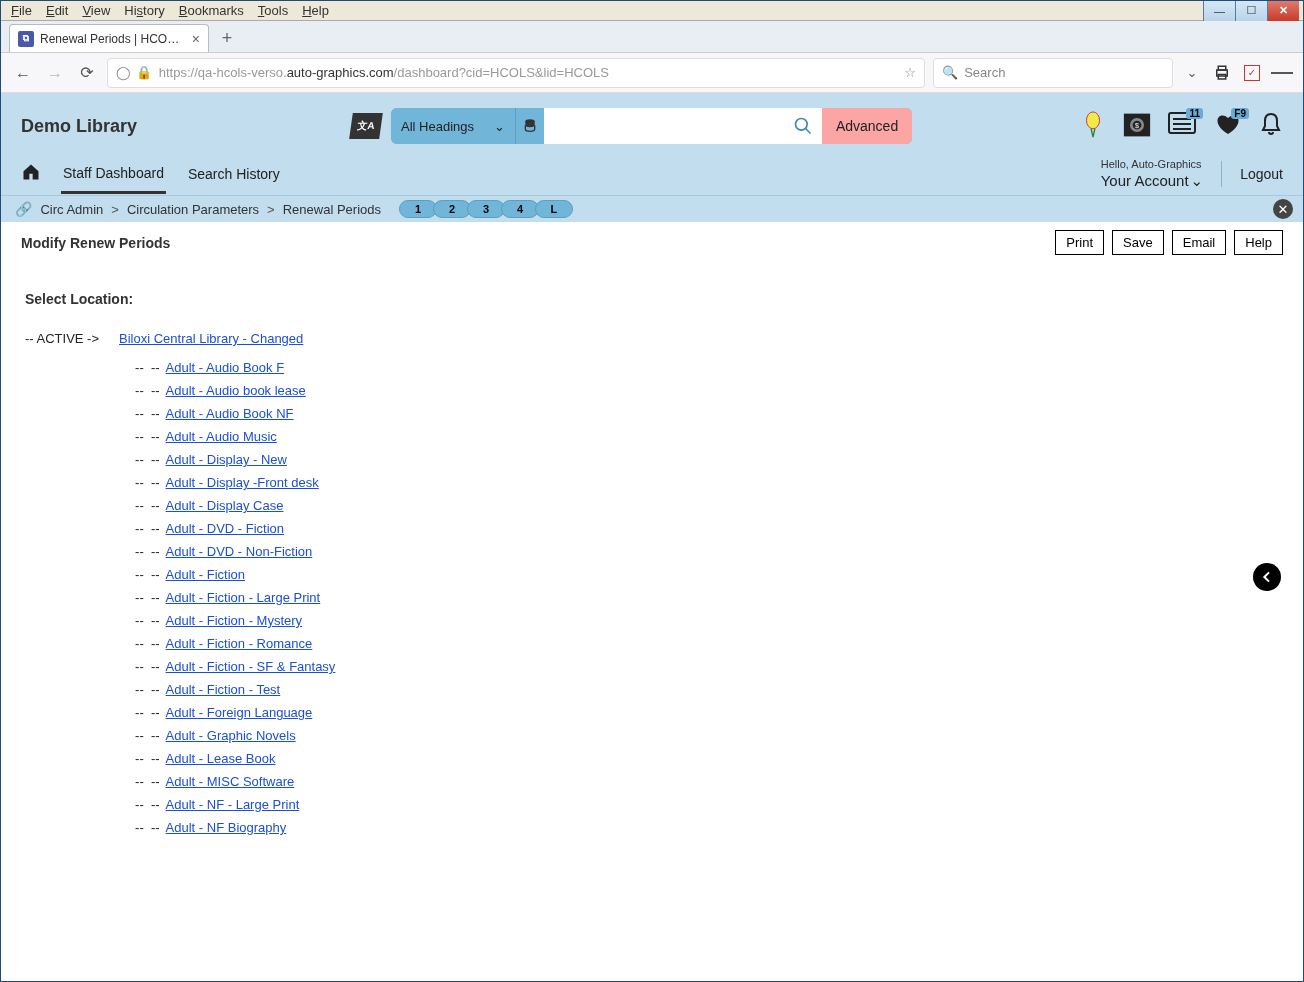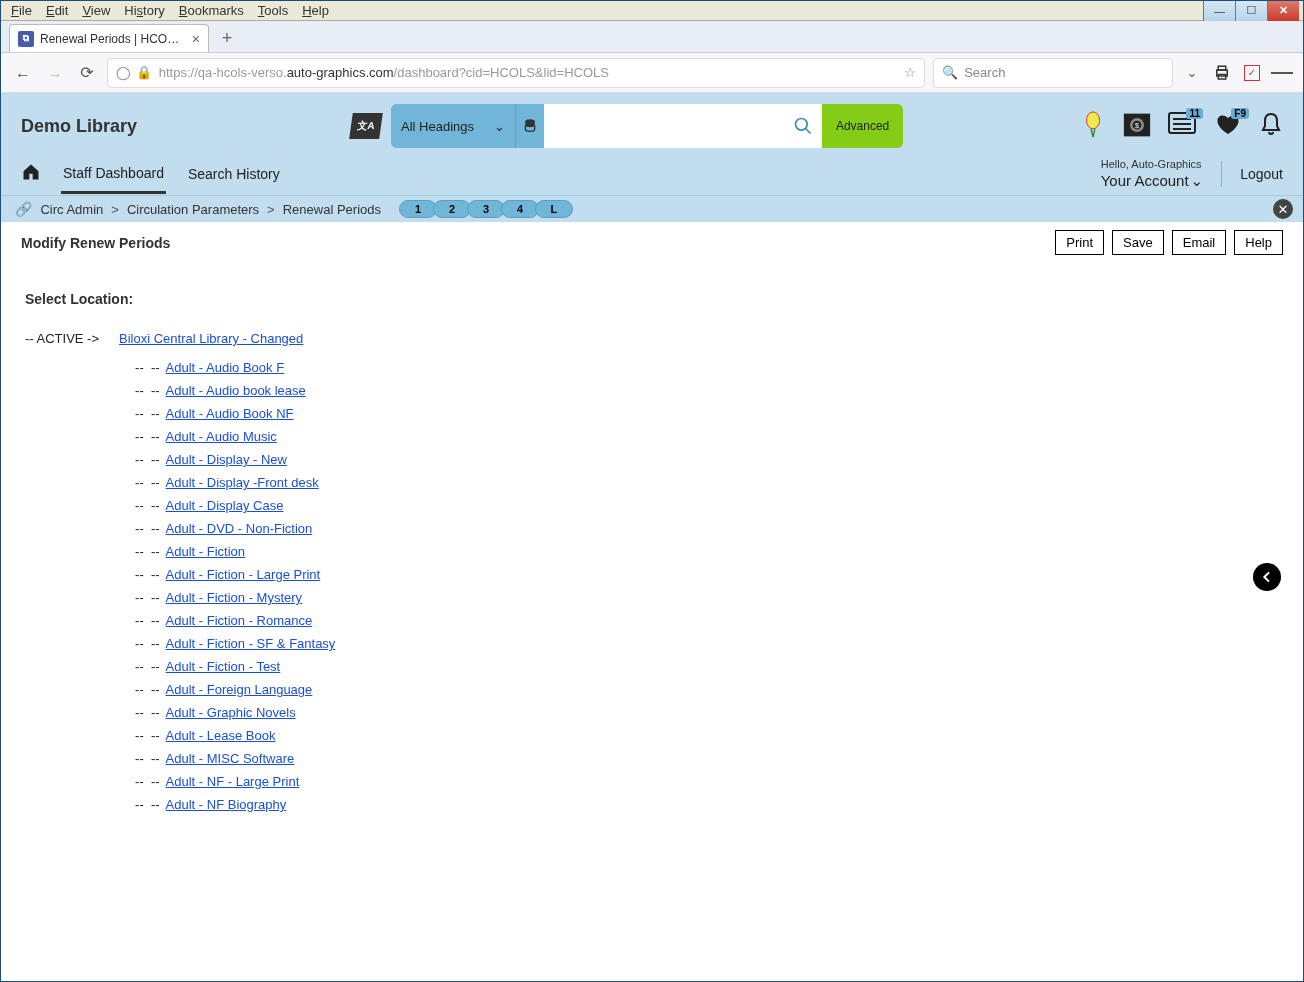--- a/index.html
+++ b/index.html
@@ -33,26 +33,26 @@
 .searchbox { width:240px; height:30px; border:1px solid #ddd; border-radius:4px; background:#fff; display:flex; align-items:center; padding:0 8px; gap:6px; color:#888;}
 .toolbar-icon { width:22px; height:22px; display:flex; align-items:center; justify-content:center; color:#555; cursor:pointer;}
 .square-icon { border:1px solid #c33; width:16px; height:16px; display:flex; align-items:center; justify-content:center; font-size:10px; color:#c33;}
 .hamburger span{ display:block; width:16px; height:2px; background:#555; margin:2px 0;}
 
 
 .app-header { background:#c1ddee; padding:6px 20px 0; }
 .header-row1 { display:flex; align-items:center; height:54px; gap:10px;}
 .lib-name { font-size:18px; font-weight:600; color:#333; flex:0 0 320px;}
 .lang-icon { width:30px; height:26px; background:#333; color:#fff; display:flex; align-items:center; justify-content:center; font-size:10px; font-weight:bold; transform:skewX(-8deg); cursor:pointer;}
-.search-widget { display:flex; align-items:flex-start; background:#71b6d8; border-radius:6px; height:44px; overflow:hidden;}
+.search-widget { display:flex; align-items:flex-start; background:#71b6d8; border-radius:6px; height:36px; overflow:hidden;}
 .headings-dd { background:#71b6d8; color:#222; padding:0 10px; height:100%; display:flex; align-items:center; gap:20px; font-size:13px; cursor:pointer; border-right:1px solid #5aa0c5;}
 .db-icon { width:28px; height:100%; display:flex; align-items:center; justify-content:center; background:#71b6d8; color:#333; font-size:14px; cursor:pointer;}
 .search-input { background:#fff; width:240px; height:100%; border:none; padding:0 8px; font-size:13px;}
 .search-btn { width:38px; height:100%; display:flex; align-items:center; justify-content:center; color:#3c8ab3; background:#fff; cursor:pointer; font-size:18px;}
-.adv-btn { background:#84cc16; color:#222; height:100%; padding:0 14px; display:flex; align-items:center; cursor:pointer; font-size:12px;}
+.adv-btn { background:#fca5a5; color:#222; height:100%; padding:0 14px; display:flex; align-items:center; cursor:pointer; font-size:14px;}
 .header-right-icons { margin-left:auto; display:flex; align-items:center; gap:16px;}
 .balloon-icon svg, .scan-icon svg { width:28px; height:28px; }
 .badge-icon { position:relative; display:flex; align-items:flex-start; justify-content:center; width:30px; height:28px;}
 .badge-icon .badge { position:absolute; top:-4px; right:-6px; background:#6aadd4; color:#000; font-size:10px; padding:0 3px; border-radius:3px; font-weight:bold;}
 .bell-icon svg { width:24px; height:26px;}
 
 .header-row2 { display:flex; align-items:center; height:42px; gap:20px;}
 .home-icon { font-size:18px; color:#333; cursor:pointer;}
 .nav-link { font-size:14px; color:#222; cursor:pointer; padding:10px 2px;}
 .nav-link.active { border-bottom:3px solid #333; font-weight:400;}
@@ -288,20 +288,21 @@
           <a class="root-link">Biloxi Central Library - Changed</a>
           <div class="loc-list" id="loc-list">
 
           <div class="loc-item indent2"><span class="dashes">--&nbsp;&nbsp;--</span><a>Adult - Audio Book F</a></div>
               <div class="loc-item indent2"><span class="dashes">--&nbsp;&nbsp;--</span><a>Adult - Audio book lease</a></div>
               <div class="loc-item indent2"><span class="dashes">--&nbsp;&nbsp;--</span><a>Adult - Audio Book NF</a></div>
               <div class="loc-item indent2"><span class="dashes">--&nbsp;&nbsp;--</span><a>Adult - Audio Music</a></div>
               <div class="loc-item indent2"><span class="dashes">--&nbsp;&nbsp;--</span><a>Adult - Display - New</a></div>
               <div class="loc-item indent2"><span class="dashes">--&nbsp;&nbsp;--</span><a>Adult - Display -Front desk</a></div>
               <div class="loc-item indent2"><span class="dashes">--&nbsp;&nbsp;--</span><a>Adult - Display Case</a></div>
+              <div class="loc-item indent2"><span class="dashes">--&nbsp;&nbsp;--</span><a>Adult - DVD - Fiction</a></div>
               <div class="loc-item indent2"><span class="dashes">--&nbsp;&nbsp;--</span><a>Adult - DVD - Non-Fiction</a></div>
               <div class="loc-item indent2"><span class="dashes">--&nbsp;&nbsp;--</span><a>Adult - Fiction</a></div>
               <div class="loc-item indent2"><span class="dashes">--&nbsp;&nbsp;--</span><a>Adult - Fiction - Large Print</a></div>
               <div class="loc-item indent2"><span class="dashes">--&nbsp;&nbsp;--</span><a>Adult - Fiction - Mystery</a></div>
               <div class="loc-item indent2"><span class="dashes">--&nbsp;&nbsp;--</span><a>Adult - Fiction - Romance</a></div>
               <div class="loc-item indent2"><span class="dashes">--&nbsp;&nbsp;--</span><a>Adult - Fiction - SF &amp; Fantasy</a></div>
               <div class="loc-item indent2"><span class="dashes">--&nbsp;&nbsp;--</span><a>Adult - Fiction - Test</a></div>
               <div class="loc-item indent2"><span class="dashes">--&nbsp;&nbsp;--</span><a>Adult - Foreign Language</a></div>
               <div class="loc-item indent2"><span class="dashes">--&nbsp;&nbsp;--</span><a>Adult - Graphic Novels</a></div>
               <div class="loc-item indent2"><span class="dashes">--&nbsp;&nbsp;--</span><a>Adult - Lease Book</a></div>

